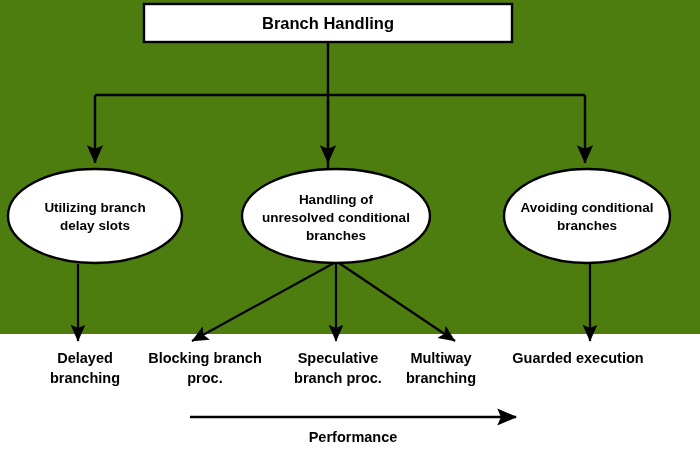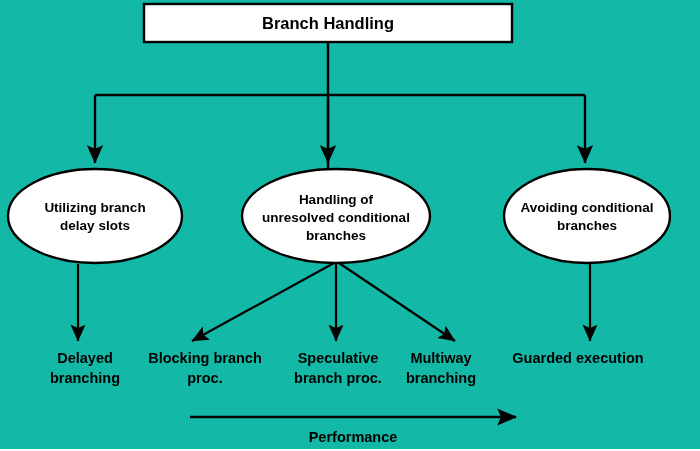--- a/index.html
+++ b/index.html
@@ -10,22 +10,22 @@
   }
   body {
     width: 700px;
     height: 451px;
     font-family: "Liberation Sans", sans-serif;
     overflow: hidden;
   }
   #diagram-root {
     position: relative;
     width: 700px;
-    height: 449px;
-    background: #14b8a6;
+    height: 334px;
+    background: #4d7c0f;
   }
   svg#diagram {
     display: block;
     width: 700px;
     height: 451px;
   }
   .node-box {
     fill: #ffffff;
     stroke: #000000;
     stroke-width: 2.4;

